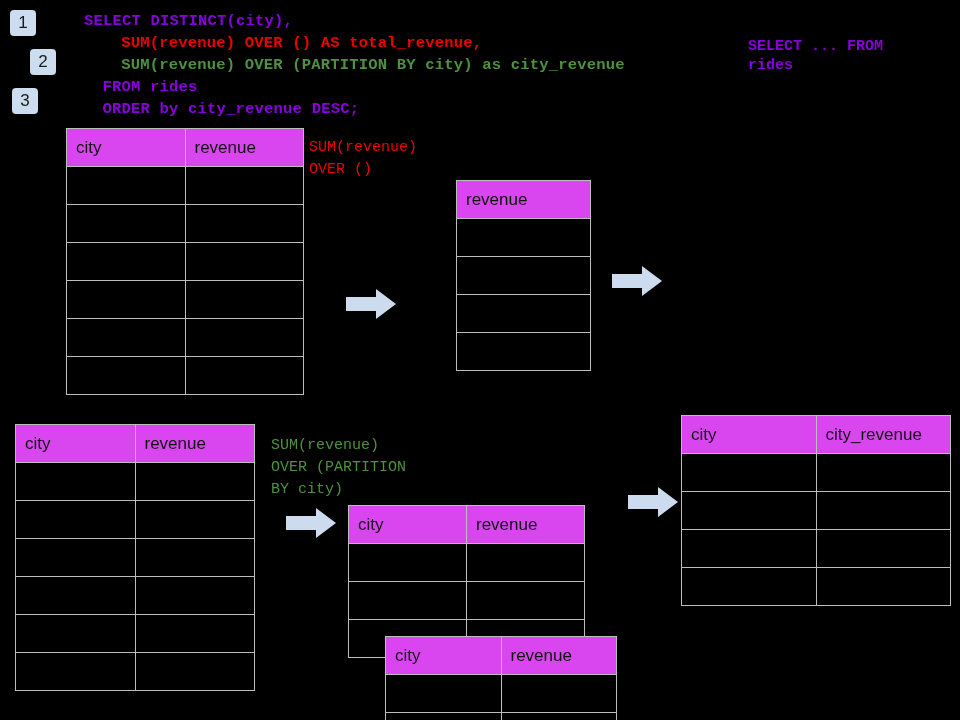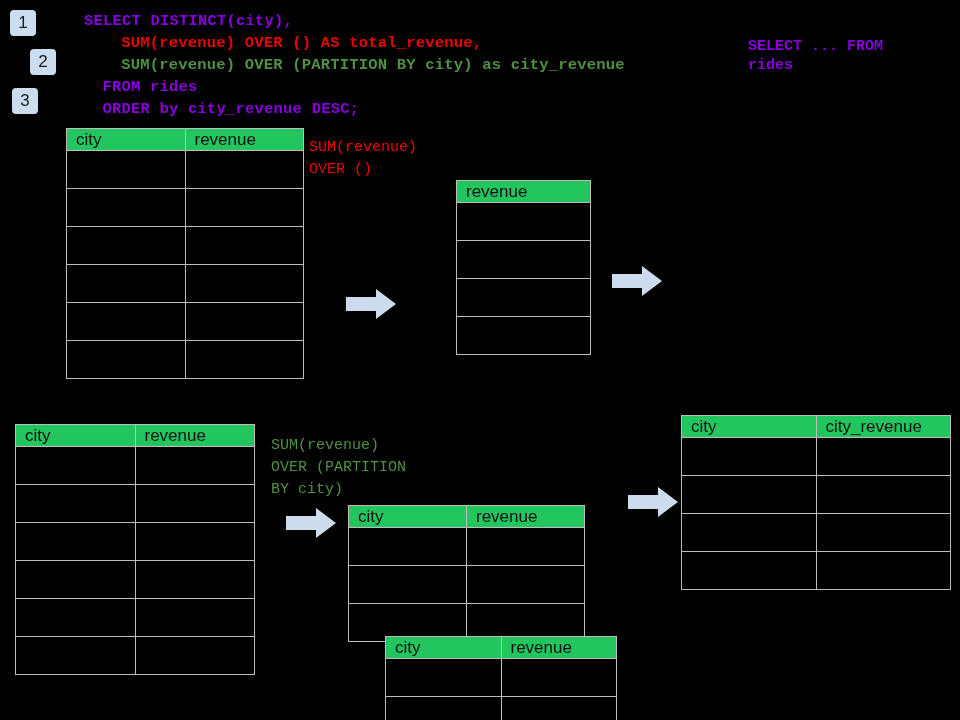--- a/index.html
+++ b/index.html
@@ -83,23 +83,23 @@
   }
   .tbl td {
     border: 1px solid #bdbdbd;
     height: 38px;
     padding: 0 9px;
     background: #000000;
     box-sizing: border-box;
   }
   .tbl th {
     border: 1px solid #bdbdbd;
-    height: 22px;
+    height: 38px;
     padding: 0 9px;
-    background: #22c55e;
+    background: #d946ef;
     color: #111111;
     font-family: "Liberation Sans", sans-serif;
     font-size: 17px;
     font-weight: normal;
     text-align: left;
     box-sizing: border-box;
   }
 
   #tbl-src-top    { left: 66px;  top: 128px; width: 238px; }
   #tbl-total-rev  { left: 456px; top: 180px; width: 135px; }

